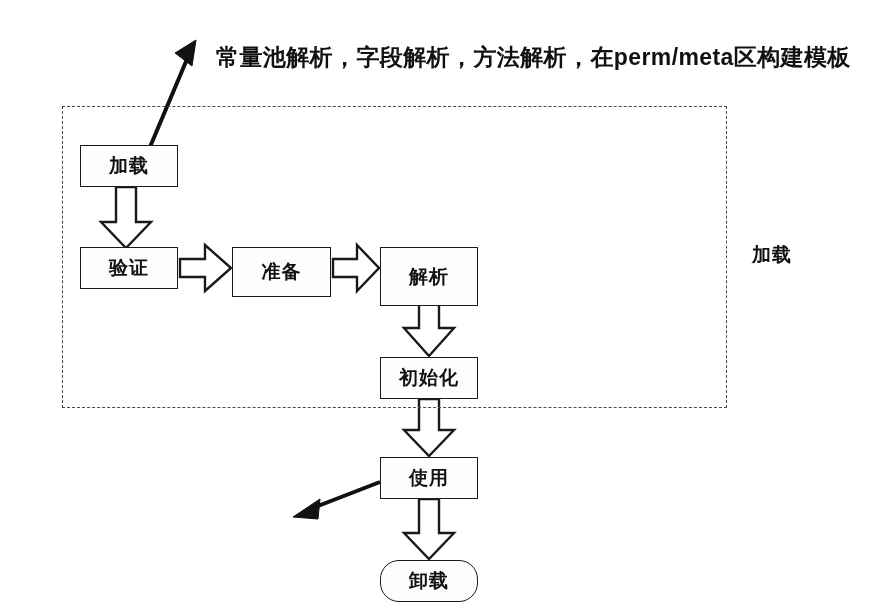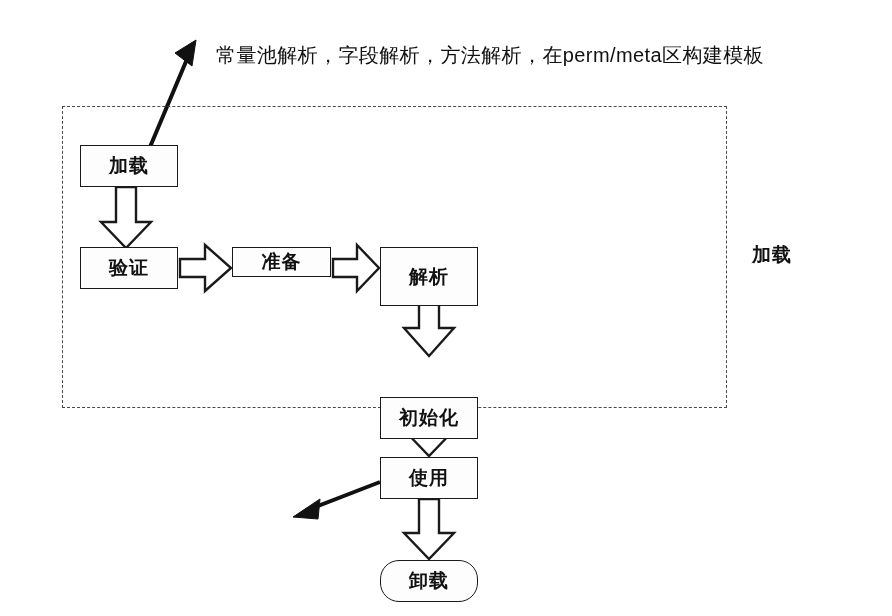--- a/index.html
+++ b/index.html
@@ -31,22 +31,22 @@
     align-items: center;
     justify-content: center;
     font-size: 19px;
     font-weight: 700;
     color: #111111;
     letter-spacing: 1px;
     z-index: 3;
   }
   .free-label {
     position: absolute;
-    font-size: 20px;
-    font-weight: 400;
+    font-size: 23px;
+    font-weight: 700;
     color: #111111;
     white-space: nowrap;
     z-index: 4;
     letter-spacing: 0.4px;
   }
   .group-label {
     position: absolute;
     font-size: 19px;
     font-weight: 700;
     color: #111111;
@@ -95,29 +95,29 @@
   </svg>
 
   <div class="node-box" style="left:80px; top:145px; width:98px; height:42px;">
     <span>加载</span>
   </div>
 
   <div class="node-box" style="left:80px; top:247px; width:98px; height:42px;font-family:Liberation Mono, monospace;">
     <span>验证</span>
   </div>
 
-  <div class="node-box" style="left:232px; top:247px; width:99px; height:30px;">
+  <div class="node-box" style="left:232px; top:247px; width:99px; height:50px;">
     <span>准备</span>
   </div>
 
   <div class="node-box" style="left:380px; top:247px; width:98px; height:59px;">
     <span>解析</span>
   </div>
 
-  <div class="node-box" style="left:380px; top:357px; width:98px; height:42px;margin-top:40px;">
+  <div class="node-box" style="left:380px; top:357px; width:98px; height:42px;">
     <span>初始化</span>
   </div>
 
   <div class="node-box" style="left:380px; top:457px; width:98px; height:42px;">
     <span>使用</span>
   </div>
 
   <div class="node-box" style="left:380px; top:560px; width:98px; height:42px;border-radius:19px;">
     <span>卸载</span>
   </div>

